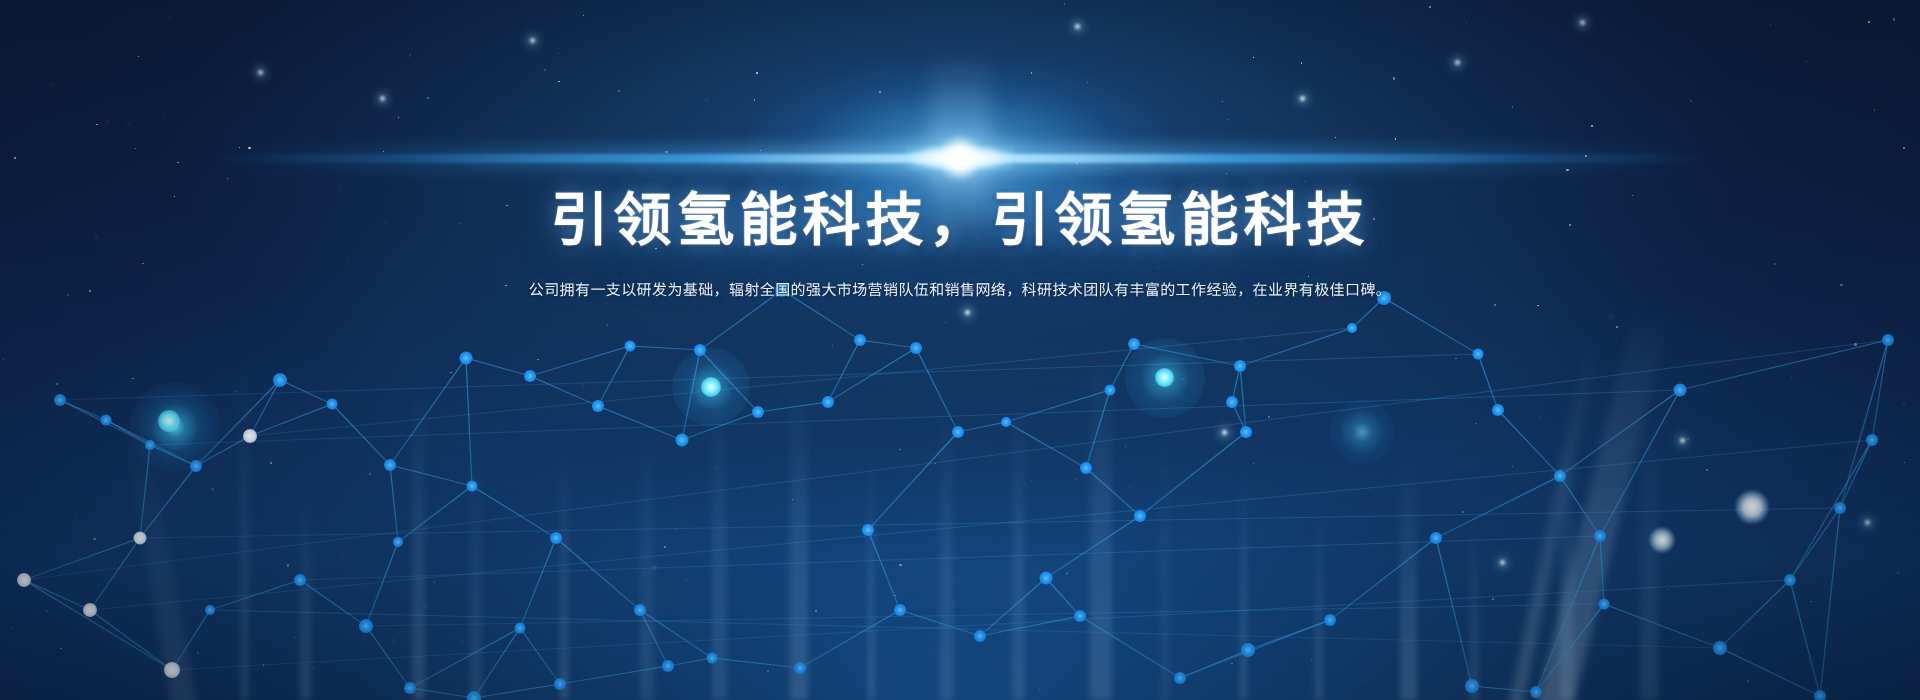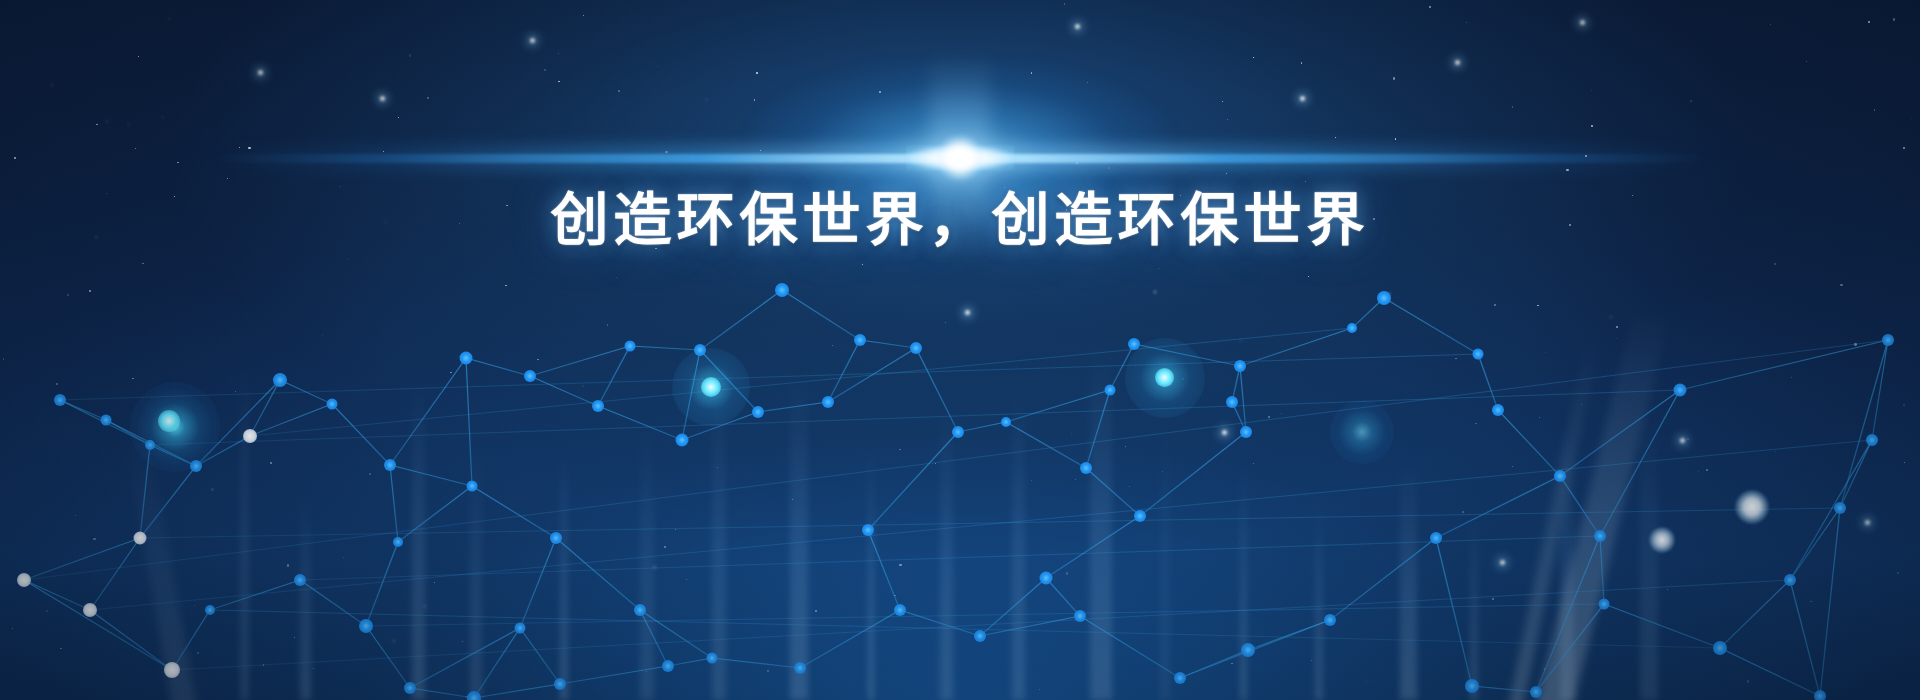--- a/index.html
+++ b/index.html
@@ -641,17 +641,18 @@
               background:radial-gradient(circle, rgba(90,235,255,0.80) 0%, rgba(60,200,250,0.42) 18%, rgba(40,160,230,0.16) 44%, rgba(20,80,160,0) 100%);"></div>
   <div class="halo" style="left:1155px; top:368px; width:19px; height:19px; background:radial-gradient(circle, #ecfeff 0%, #63e7ff 48%, rgba(60,200,250,0) 100%);"></div>
 
   <div class="halo" style="left:1330px; top:400px; width:64px; height:64px;
               background:radial-gradient(circle, rgba(120,225,255,0.55) 0%, rgba(60,190,245,0.28) 22%, rgba(30,130,210,0.10) 52%, rgba(20,80,160,0) 100%);"></div>
 
   <div class="halo" style="left:1735px; top:490px; width:34px; height:34px; background:radial-gradient(circle, #ffffff 0%, rgba(235,248,255,0.85) 34%, rgba(140,210,255,0.25) 66%, rgba(90,180,245,0) 100%); filter:blur(1px);"></div>
   <div class="halo" style="left:1649px; top:527px; width:26px; height:26px; background:radial-gradient(circle, #ffffff 0%, rgba(225,243,255,0.75) 36%, rgba(130,200,250,0.18) 70%, rgba(90,180,245,0) 100%); filter:blur(1px);"></div>
 
   <div class="content">
-    <h1 class="headline">创造环保世界，创造环保世界</h1>
+    <h1 class="headline">引领氢能科技，引领氢能科技</h1>
+    <p class="subline">公司拥有一支以研发为基础，辐射全国的强大市场营销队伍和销售网络，科研技术团队有丰富的工作经验，在业界有极佳口碑。</p>
   </div>
 
   <div class="vignette"></div>
 </div>
 
 </body></html>

